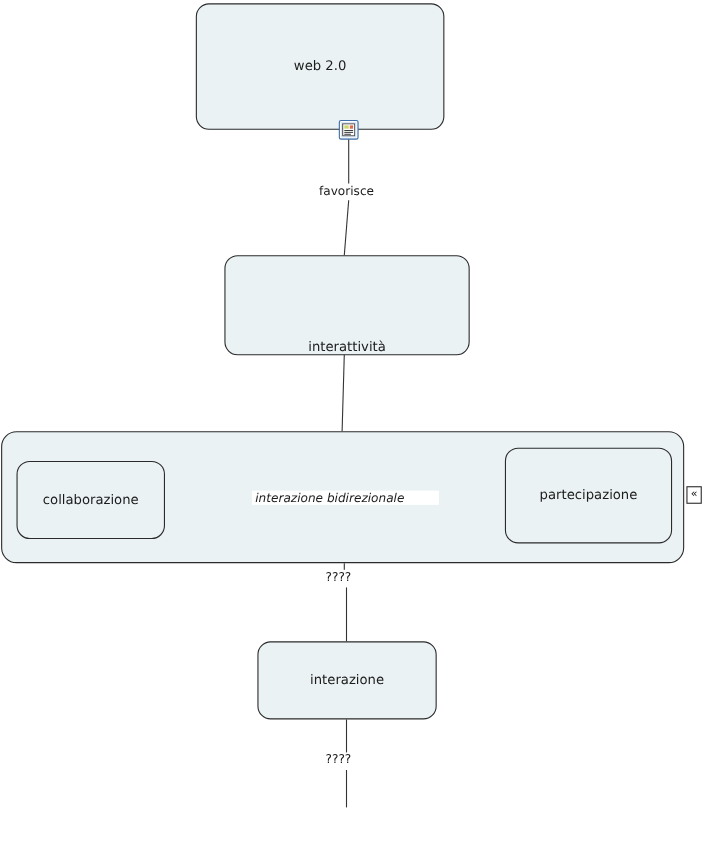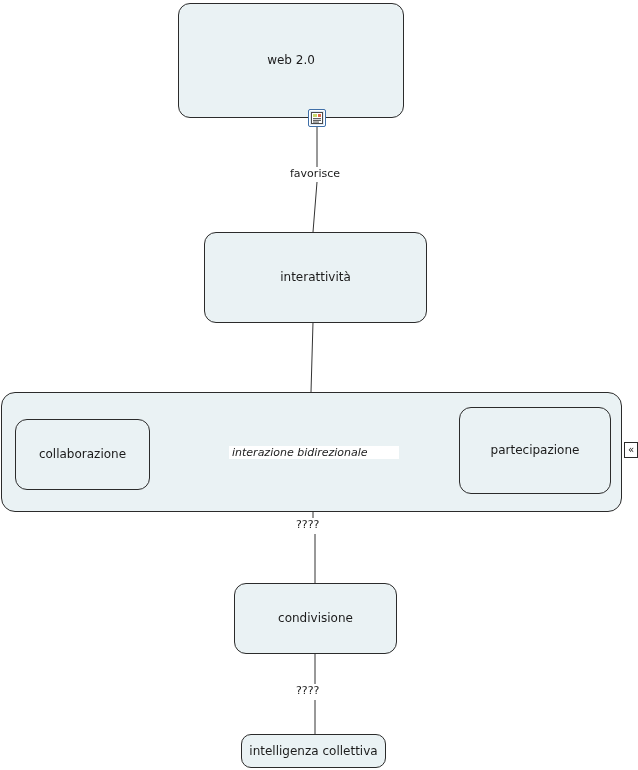--- a/index.html
+++ b/index.html
@@ -131,21 +131,21 @@
       <rect x="2" y="6.2" width="8" height="0.9" fill="#3a3a3a"></rect>
       <rect x="2" y="7.9" width="8" height="0.9" fill="#3a3a3a"></rect>
       <rect x="2" y="9.6" width="6" height="0.9" fill="#3a3a3a"></rect>
     </svg>
   </div>
 
   <div class="edge-label" style="left:287px; top:167px; width:60px;">
     <span>favorisce</span>
   </div>
 
-  <div class="node" style="left:204px; top:232px; width:223px; height:91px;">
+  <div class="node" style="left:204px; top:232px; width:223px; height:91px;align-items:flex-end;">
     <span class="node-label">interattività</span>
   </div>
 
   <div class="node container" style="left:1px; top:392px; width:621px; height:120px;">
   </div>
 
   <div class="node" style="left:15px; top:419px; width:135px; height:71px;">
     <span class="node-label">collaborazione</span>
   </div>
 
@@ -159,24 +159,21 @@
 
   <div class="collapse-btn" style="left:624px; top:442px;">
     <span>«</span>
   </div>
 
   <div class="edge-label" style="left:293px; top:518px; width:44px;">
     <span>????</span>
   </div>
 
   <div class="node" style="left:234px; top:583px; width:163px; height:71px;">
-    <span class="node-label">condivisione</span>
+    <span class="node-label">interazione</span>
   </div>
 
   <div class="edge-label" style="left:293px; top:684px; width:44px;">
     <span>????</span>
   </div>
 
-  <div class="node" style="left:241px; top:734px; width:145px; height:34px; border-radius:10px;">
-    <span class="node-label">intelligenza collettiva</span>
-  </div>
 
 </div>
 
 </body></html>

